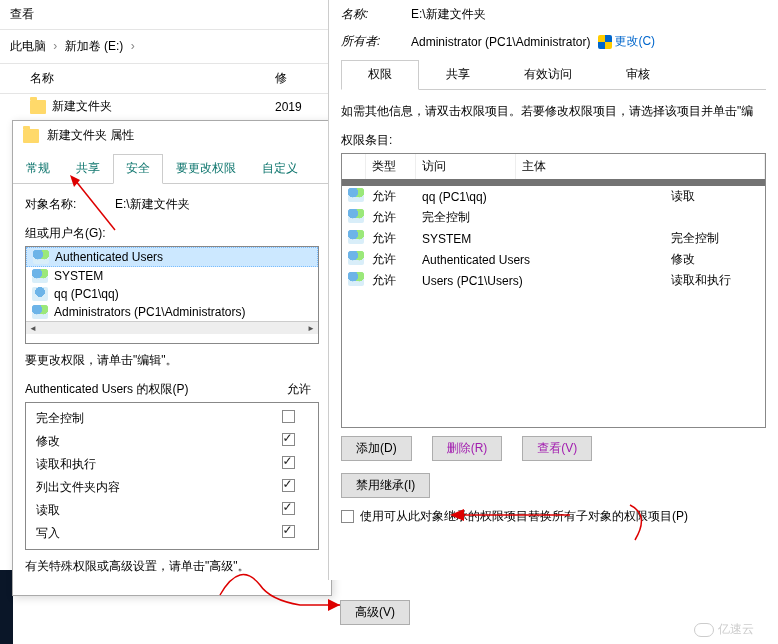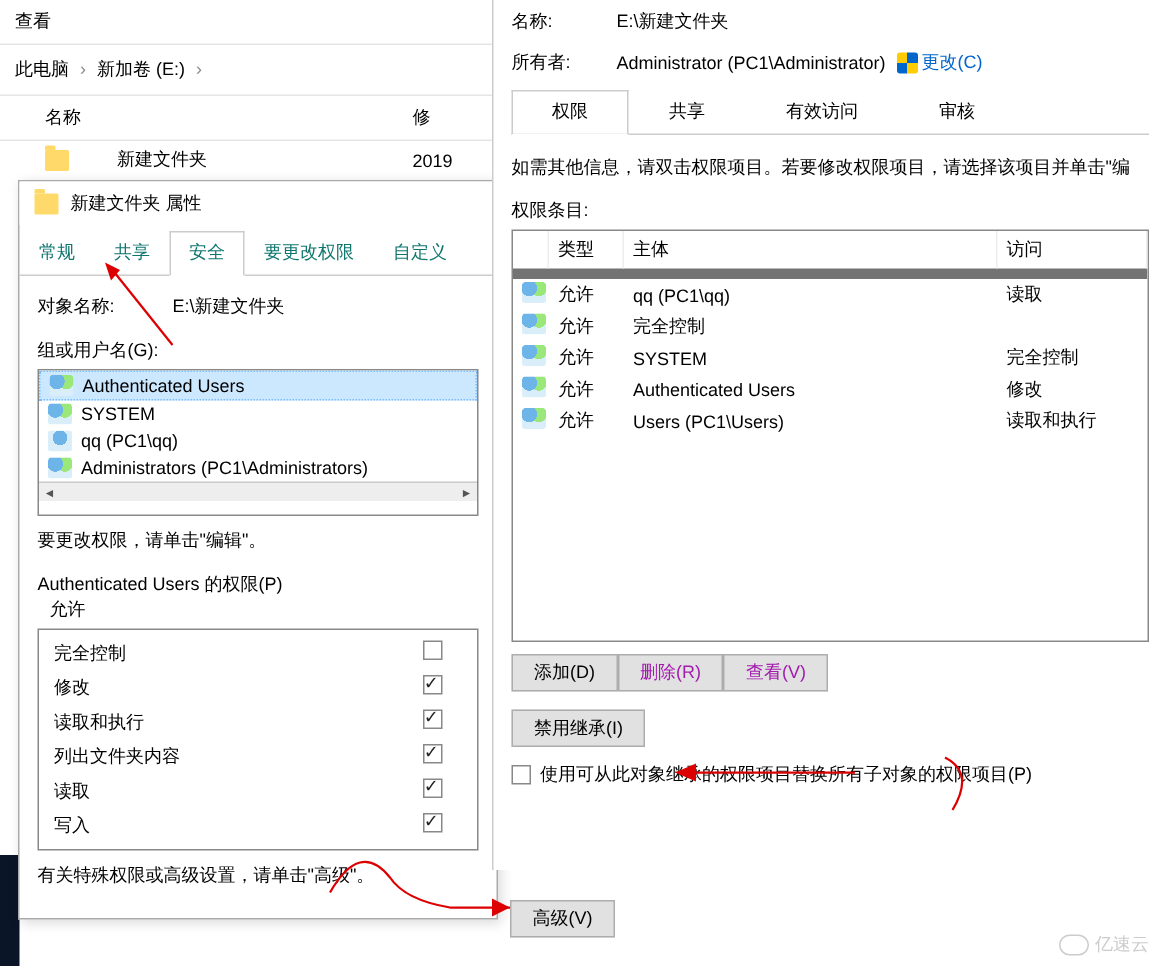--- a/index.html
+++ b/index.html
@@ -9,21 +9,21 @@
     .explorer { position: absolute; left: 0; top: 0; width: 335px; }
     .explorer-header { padding: 6px 10px; color: #000; }
     .breadcrumb { padding: 8px 10px; border-top: 1px solid #e5e5e5; color: #000; }
     .bc-sep { margin: 0 4px; color: #888; }
     .list-header { display: flex; border-top: 1px solid #e5e5e5; border-bottom: 1px solid #e5e5e5; padding: 6px 0; }
     .list-header .col-name { padding-left: 30px; flex: 1; }
     .list-header .col-date { width: 60px; }
     .folder-row { display: flex; align-items: center; padding: 4px 10px 4px 30px; }
     .folder-icon { width: 16px; height: 14px; background: #ffd96a; border-radius: 1px; margin-right: 6px; position: relative; }
     .folder-icon::before { content: ""; position: absolute; top: -3px; left: 0; width: 7px; height: 3px; background: #ffd96a; border-radius: 1px 1px 0 0; }
-    .folder-row .fname { flex: 1; margin-left: 26px; }
+    .folder-row .fname { flex: 1; }
     .folder-row .fdate { width: 50px; }
     
     
     .props-dialog { position: absolute; left: 12px; top: 120px; width: 320px; background: #fff; border: 1px solid #aaa; box-shadow: 2px 2px 8px rgba(0,0,0,0.15); }
     .props-title { background: #fff; padding: 6px 10px; display: flex; align-items: center; }
     .props-title .folder-icon { margin-right: 8px; }
     .tabs { display: flex; border-bottom: 1px solid #ccc; margin-top: 4px; }
     .tab { padding: 5px 12px; border: 1px solid transparent; cursor: pointer; color: #0f766e; }
     .tab.active { border: 1px solid #ccc; border-bottom: 1px solid #fff; margin-bottom: -1px; background: #fff; }
     .tab-content { padding: 12px; }
@@ -31,57 +31,57 @@
     .row-label .lbl { width: 90px; }
     .user-list { border: 1px solid #888; height: 98px; overflow: auto; background: #fff; margin-bottom: 6px; }
     .user-item { padding: 2px 6px; display: flex; align-items: center; gap: 6px; }
     .user-item.sel { background: #cce8ff; border: 1px dotted #7abdff; }
     .group-icon, .user-icon-sm { width: 16px; height: 14px; display: inline-block; }
     .group-icon { background: radial-gradient(circle at 30% 30%, #6db4e8 35%, transparent 36%), radial-gradient(circle at 70% 30%, #9be87a 35%, transparent 36%); background-color: #d9eef9; border-radius: 2px; }
     .user-icon-sm { background: radial-gradient(circle at 50% 35%, #6db4e8 40%, transparent 41%); background-color: #d9eef9; border-radius: 2px; }
     .hscroll { height: 13px; background: #eee; border-top: 1px solid #ccc; display: flex; align-items: center; }
     .hscroll .arrow { width: 14px; text-align: center; color: #555; font-size: 8px; }
     .edit-hint { margin: 8px 0 12px; }
-    .perm-header { display: flex; margin: 10px 0 4px; flex-direction: column; }
+    .perm-header { display: flex; margin: 10px 0 4px; }
     .perm-header .pname { flex: 1; }
     .perm-list { border: 1px solid #888; background: #fff; padding: 4px 10px; margin-bottom: 8px; }
     .perm-row { display: flex; padding: 3px 0; }
     .perm-row .pname { flex: 1; }
     .perm-row .chk { width: 40px; text-align: center; }
     .checkbox-vis { width: 13px; height: 13px; border: 1px solid #888; display: inline-block; background: #fff; position: relative; }
     .checkbox-vis.checked::after { content: "✓"; position: absolute; top: -3px; left: 0; font-size: 12px; color: #222; }
     .adv-hint { margin: 8px 0; }
     .btn { border: 1px solid #adadad; background: #e1e1e1; padding: 3px 14px; cursor: pointer; }
     .btn:disabled { color: #a21caf; }
     .adv-btn-box { position: absolute; left: 340px; top: 600px; }
     
     
     .adv-window { position: absolute; left: 328px; top: 0; width: 450px; height: 580px; background: #fff; border-left: 1px solid #ccc; padding: 6px 12px 12px; }
     .adv-row { display: flex; align-items: center; margin-bottom: 10px; }
-    .adv-row .lbl { width: 70px; }
+    .adv-row .lbl { width: 70px; font-style: italic; }
     .shield-icon { width: 14px; height: 14px; display: inline-block; background: conic-gradient(#0066cc 0 25%, #ffcc00 25% 50%, #0066cc 50% 75%, #ffcc00 75% 100%); border-radius: 2px; margin-left: 8px; margin-right: 2px; vertical-align: middle; }
     .link { color: #0066cc; cursor: pointer; }
     .adv-tabs { display: flex; border-bottom: 1px solid #ccc; margin: 6px 0 12px; }
     .adv-tab { padding: 5px 26px; border: 1px solid transparent; cursor: pointer; }
     .adv-tab.active { border: 1px solid #ccc; border-bottom: 1px solid #fff; margin-bottom: -1px; }
     .instruction { margin-bottom: 12px; line-height: 1.5; }
     .entries-label { margin-bottom: 4px; }
     .perm-table { border: 1px solid #888; height: 275px; background: #fff; overflow: hidden; }
     .perm-thead { display: flex; background: #fff; border-bottom: 7px solid #737373; }
     .pcol { padding: 4px 6px; border-right: 1px solid #eee; }
     .pcol.c1 { width: 24px; } .pcol.c2 { width: 50px; } .pcol.c3 { flex: 1; } .pcol.c4 { width: 100px; }
     .prow { display: flex; align-items: center; min-height: 20px; }
     .prow .pcol { border-right: none; padding: 2px 6px; }
-    .btn-row { display: flex; gap: 0; margin-top: 8px; }
+    .btn-row { display: flex; gap: 20px; margin-top: 8px; }
     .inherit-btn-row { margin-top: 12px; }
     .replace-row { display: flex; align-items: center; gap: 6px; margin-top: 10px; }
     
     
     .arrow-svg { position: absolute; pointer-events: none; }
-    .watermark { position: absolute; right: 12px; bottom: 6px; color: #ccc; font-size: 14px; font-family: sans-serif; display: flex; align-items: center; gap: 4px; }
+    .watermark { position: absolute; right: 24px; bottom: 6px; color: #ccc; font-size: 14px; font-family: sans-serif; display: flex; align-items: center; gap: 4px; }
     .watermark-icon { width: 20px; height: 14px; border: 1px solid #ccc; border-radius: 7px; display: inline-block; }
     
     .dark-bg { position: absolute; left: 0; top: 570px; width: 13px; height: 74px; background: #0a1628; }
   </style>
 </head>
 <body>
 
 <div class="dark-bg"></div>
 
 <div class="explorer">
@@ -199,22 +199,22 @@
     <div class="adv-tab">共享</div>
     <div class="adv-tab">有效访问</div>
     <div class="adv-tab">审核</div>
   </div>
   <div class="instruction">如需其他信息，请双击权限项目。若要修改权限项目，请选择该项目并单击"编</div>
   <div class="entries-label">权限条目:</div>
   <div class="perm-table">
     <div class="perm-thead">
       <div class="pcol c1"></div>
       <div class="pcol c2">类型</div>
+      <div class="pcol c4">访问</div>
       <div class="pcol c3">主体</div>
-      <div class="pcol c4">访问</div>
     </div>
     <div id="entries-body">
         <div class="prow">
           <div class="pcol c1"><span class="group-icon"></span></div>
           <div class="pcol c2">允许</div>
           <div class="pcol c3">qq (PC1\qq)</div>
           <div class="pcol c4">读取</div>
         </div>
         <div class="prow">
           <div class="pcol c1"><span class="group-icon"></span></div>

